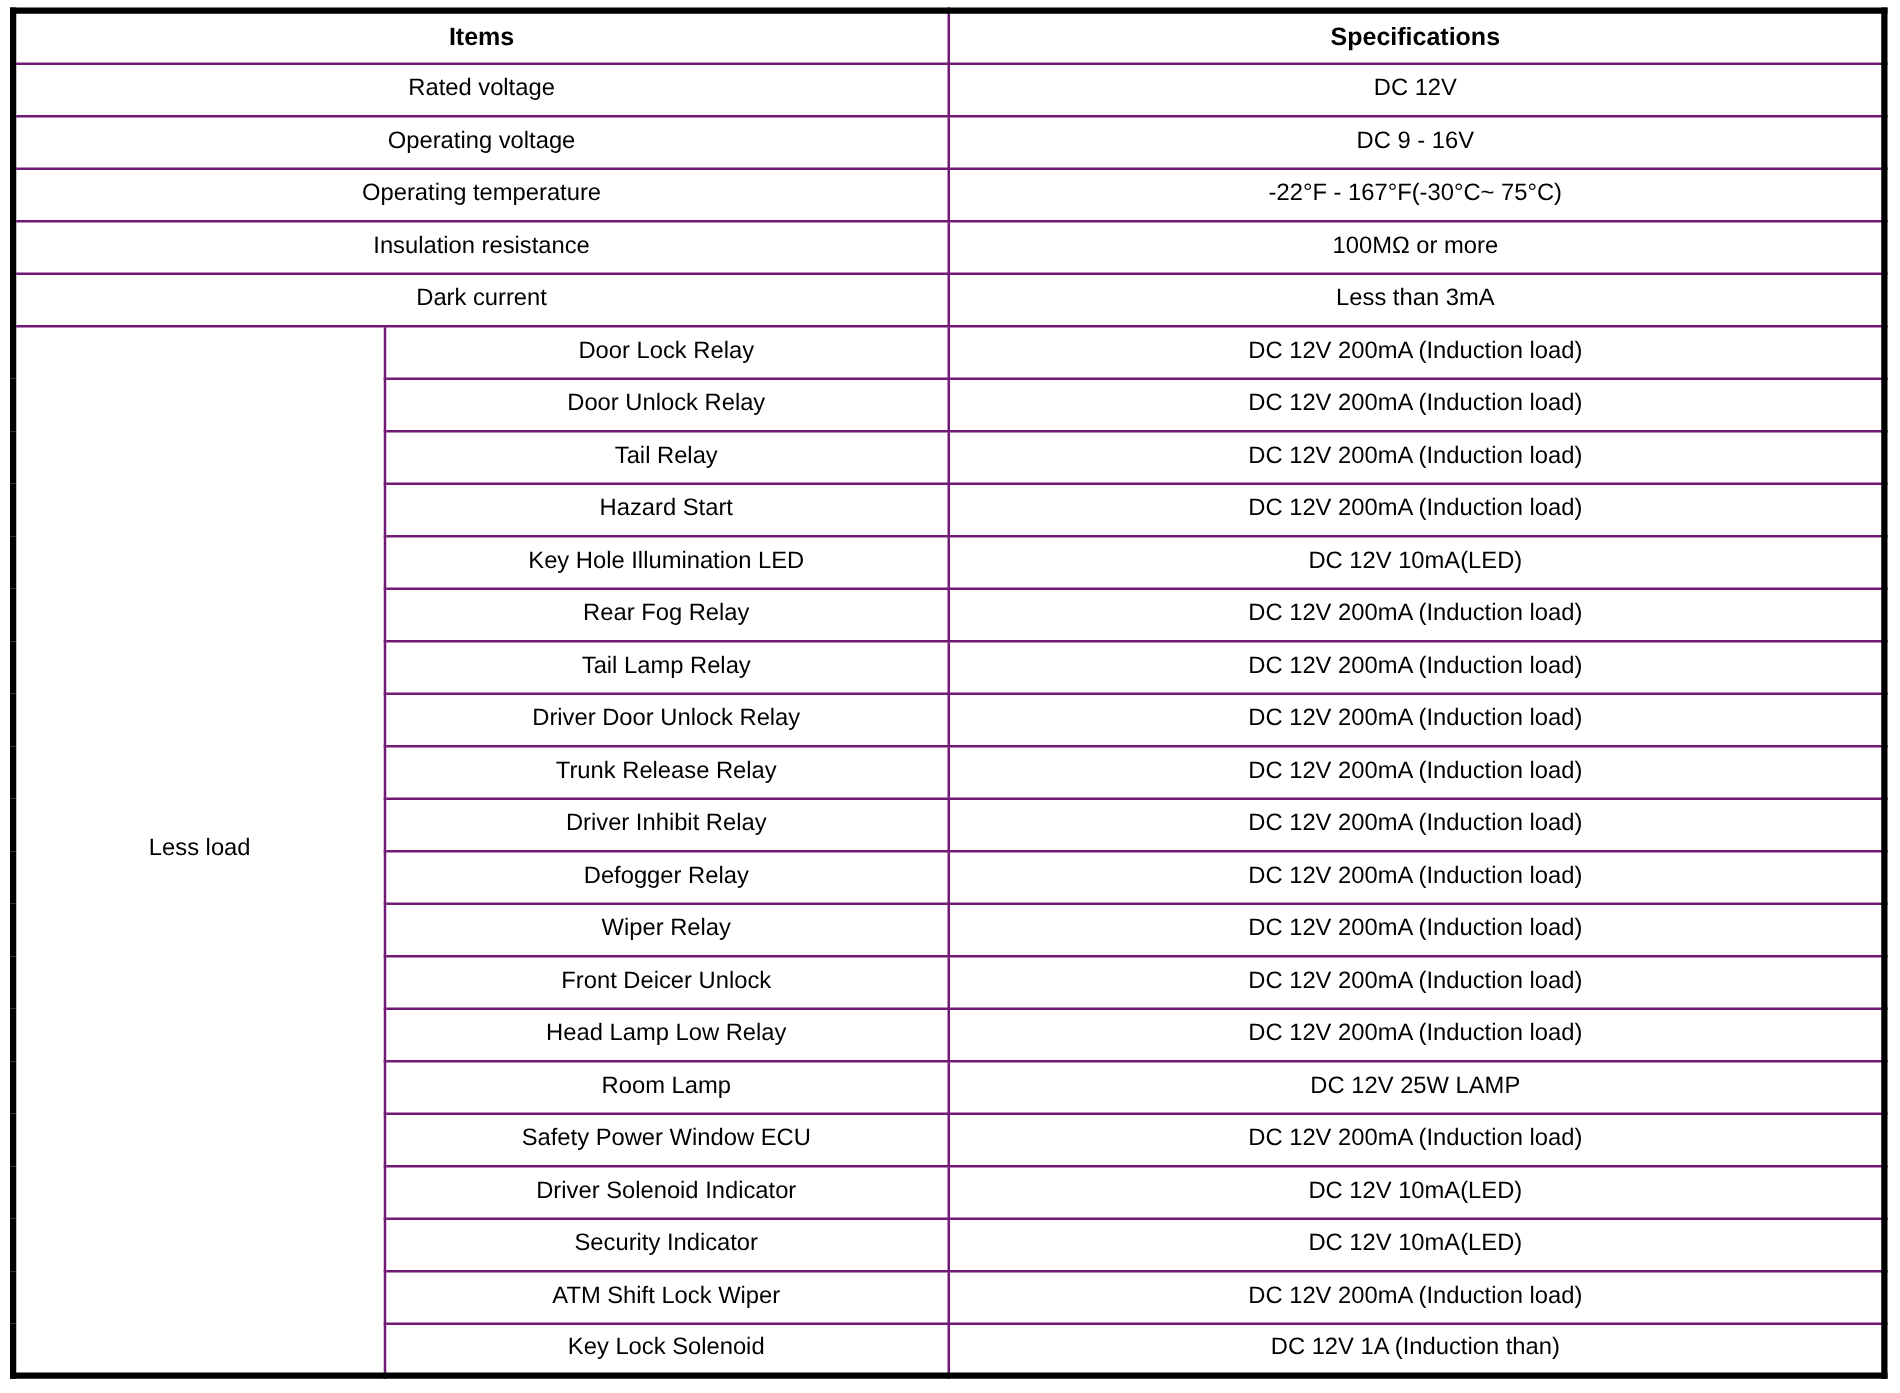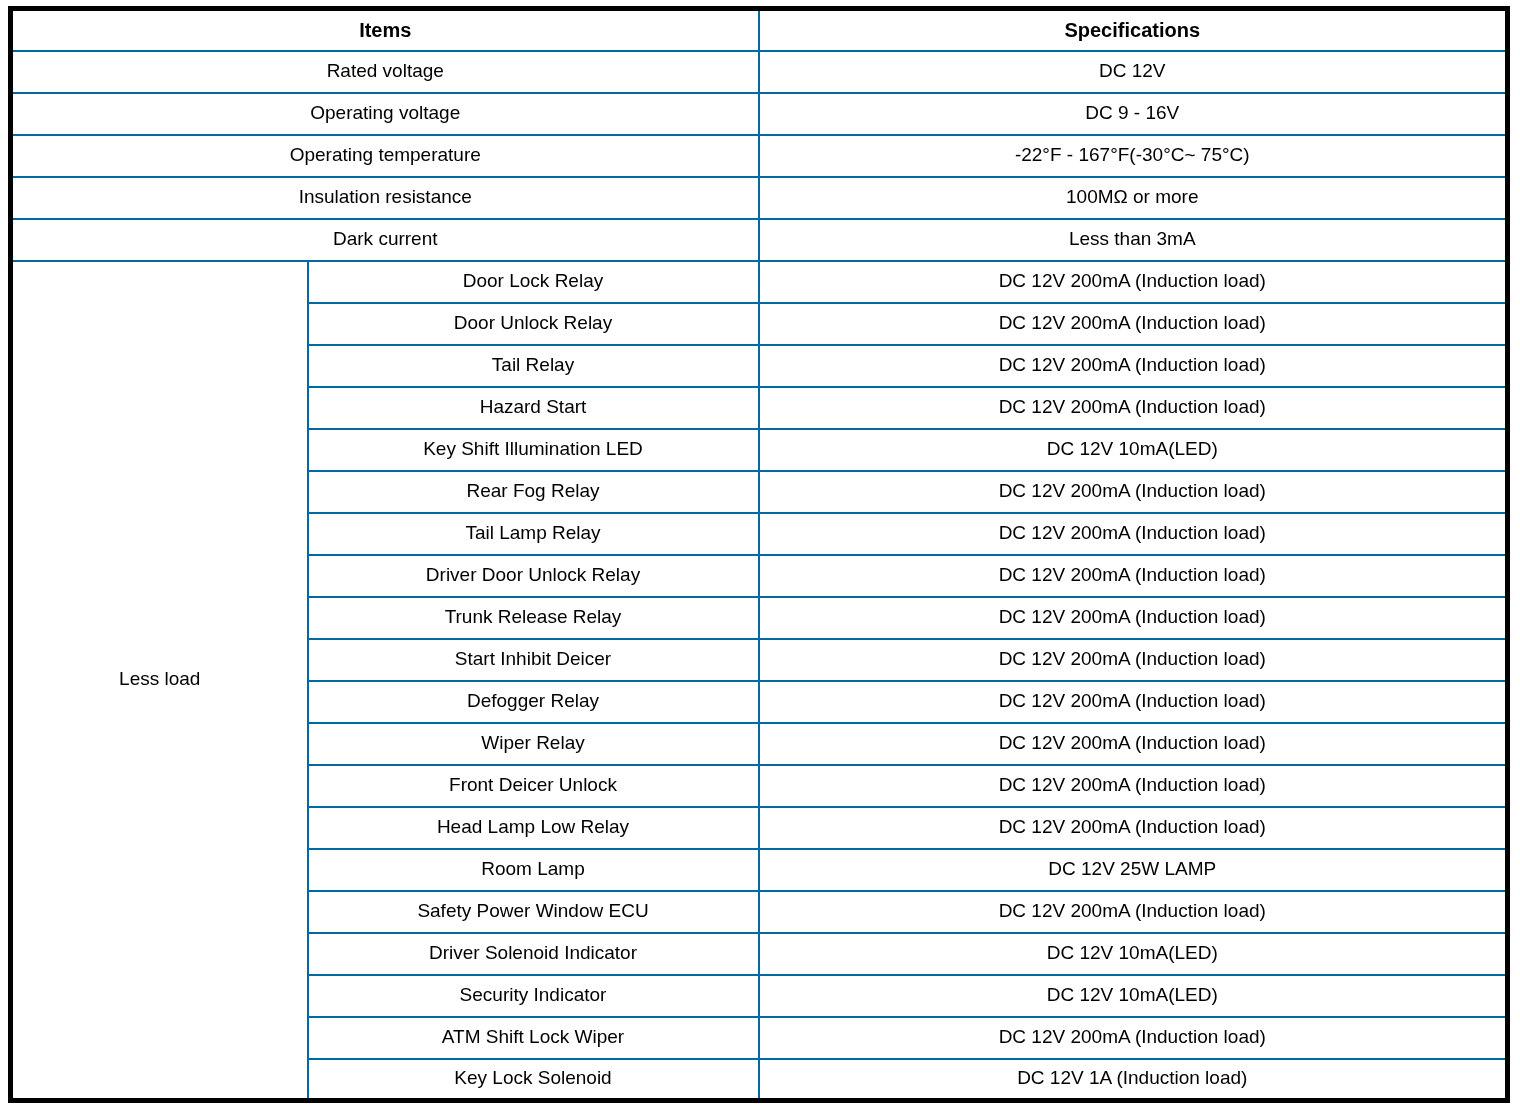--- a/index.html
+++ b/index.html
@@ -13,21 +13,21 @@
   }
   table.spec-table {
     border-collapse: collapse;
     table-layout: fixed;
     margin: 6px 0 0 8px;
     width: 1497px;
     border: 5px solid #000000;
   }
   .spec-table th,
   .spec-table td {
-    border: 2px solid #0369a1;
+    border: 2px solid #701a75;
     text-align: center;
     vertical-align: middle;
     padding: 0;
     font-size: 19px;
     line-height: 1.1;
     overflow: hidden;
     white-space: nowrap;
   }
   .spec-table tr {
     height: 42px;
@@ -84,41 +84,41 @@
       </tr>
       <tr>
         <td>Tail Relay</td>
         <td>DC 12V 200mA (Induction load)</td>
       </tr>
       <tr>
         <td>Hazard Start</td>
         <td>DC 12V 200mA (Induction load)</td>
       </tr>
       <tr>
-        <td>Key Shift Illumination LED</td>
+        <td>Key Hole Illumination LED</td>
         <td>DC 12V 10mA(LED)</td>
       </tr>
       <tr>
         <td>Rear Fog Relay</td>
         <td>DC 12V 200mA (Induction load)</td>
       </tr>
       <tr>
         <td>Tail Lamp Relay</td>
         <td>DC 12V 200mA (Induction load)</td>
       </tr>
       <tr>
         <td>Driver Door Unlock Relay</td>
         <td>DC 12V 200mA (Induction load)</td>
       </tr>
       <tr>
         <td>Trunk Release Relay</td>
         <td>DC 12V 200mA (Induction load)</td>
       </tr>
       <tr>
-        <td>Start Inhibit Deicer</td>
+        <td>Driver Inhibit Relay</td>
         <td>DC 12V 200mA (Induction load)</td>
       </tr>
       <tr>
         <td>Defogger Relay</td>
         <td>DC 12V 200mA (Induction load)</td>
       </tr>
       <tr>
         <td>Wiper Relay</td>
         <td>DC 12V 200mA (Induction load)</td>
       </tr>
@@ -145,16 +145,16 @@
       <tr>
         <td>Security Indicator</td>
         <td>DC 12V 10mA(LED)</td>
       </tr>
       <tr>
         <td>ATM Shift Lock Wiper</td>
         <td>DC 12V 200mA (Induction load)</td>
       </tr>
       <tr>
         <td>Key Lock Solenoid</td>
-        <td>DC 12V 1A (Induction load)</td>
+        <td>DC 12V 1A (Induction than)</td>
       </tr>
     </tbody>
 </table>
 
 </body></html>

